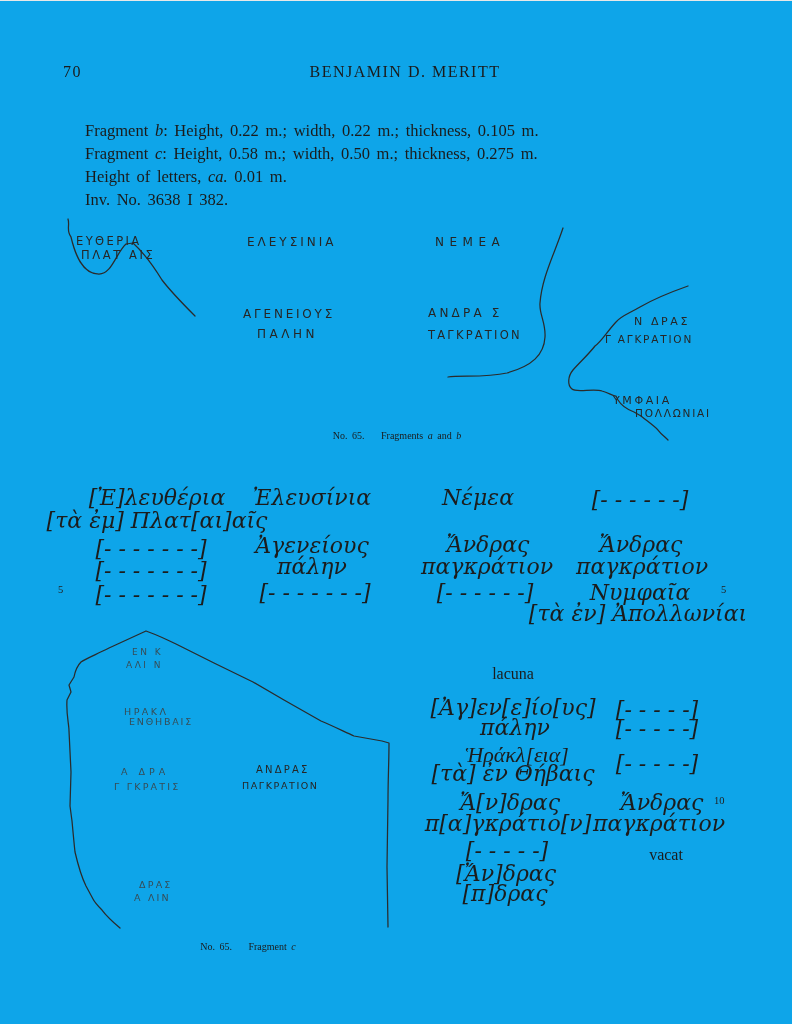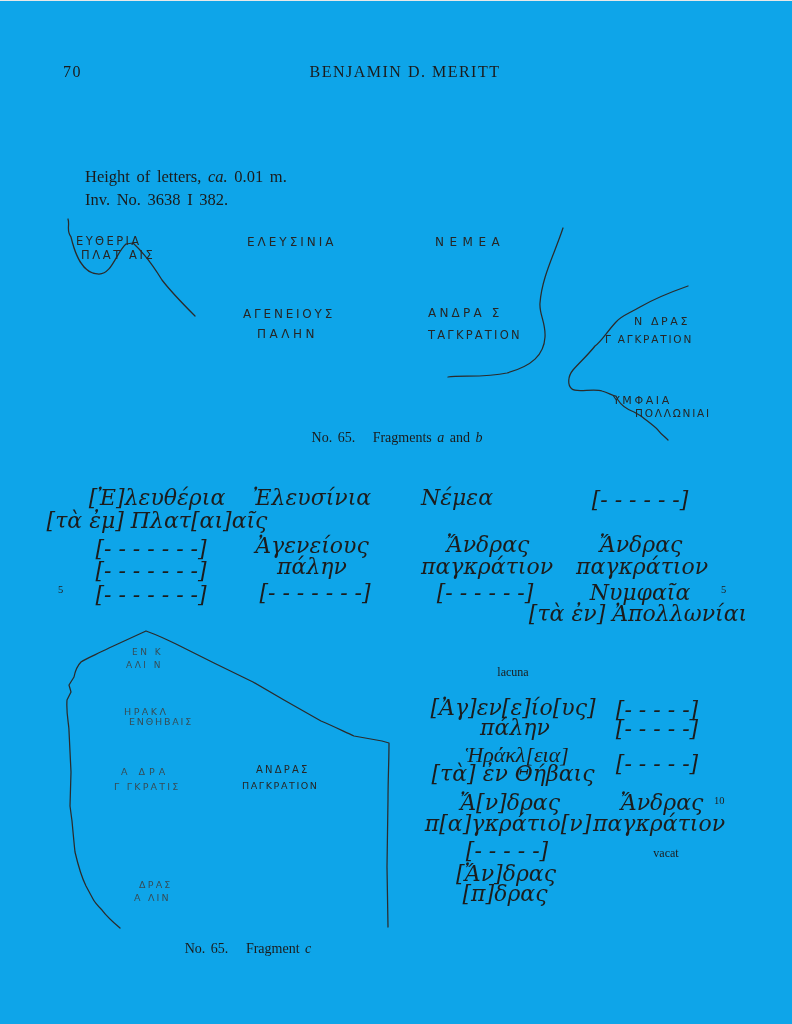--- a/index.html
+++ b/index.html
@@ -7,37 +7,43 @@
     position:relative; width:792px; height:1024px; margin:1px auto;
     background:#0ea5e9; color:#1b1b1b; overflow:hidden;
     font-family:"Liberation Serif", serif;
   }
   .abs{position:absolute; white-space:nowrap;}
   .cx{transform:translateX(-50%);}
   .head{font-size:16px; letter-spacing:1.5px;}
   .desc{font-size:16.5px; word-spacing:2.5px;}
   .desc i{font-size:16.5px;}
   .gk{font-family:"DejaVu Serif", serif; font-style:italic; font-size:22px; color:#1c1c1c;}
-  .rom{font-family:"Liberation Serif", serif; font-style:normal; font-size:12px;}
+  .rom{font-family:"Liberation Serif", serif; font-style:normal; font-size:16px;}
   .ln{font-family:"Liberation Serif", serif; font-size:10.5px; color:#222;}
-  .cap{font-size:14px; word-spacing:2px;}
+  .cap{font-size:10px; word-spacing:2px;}
   .cap .gap{display:inline-block; width:12px;}
   svg{position:absolute; overflow:visible;}
   svg path{fill:none; stroke:#2b2b2b; stroke-width:1.25; stroke-linecap:round; stroke-linejoin:round;}
   text.insc{font-family:"DejaVu Sans", sans-serif; fill:#262626;}
   text.worn{fill:#3d3d3d; opacity:.85;}
 </style>
 </head>
 <body>
 
 <div class="page">
 
   <span class="abs head" style="left:63px; top:62px;">70</span>
   <span class="abs head cx" style="left:405px; top:62px;">BENJAMIN D. MERITT</span>
 
+  <div class="abs desc" style="left:85px; top:120px;">
+    <span>Fragment </span><i>b</i><span>: Height, 0.22 m.; width, 0.22 m.; thickness, 0.105 m.</span>
+  </div>
+  <div class="abs desc" style="left:85px; top:143px;">
+    <span>Fragment </span><i>c</i><span>: Height, 0.58 m.; width, 0.50 m.; thickness, 0.275 m.</span>
+  </div>
   <div class="abs desc" style="left:85px; top:166px;">
     <span>Height of letters, </span><i>ca.</i><span> 0.01 m.</span>
   </div>
   <div class="abs desc" style="left:85px; top:189px;font-family:Liberation Serif, serif;">
     <span>Inv. No. 3638 I 382.</span>
   </div>
 
   <svg style="left:55px; top:215px;" width="712" height="224" viewBox="0 0 712 224">
     <path d="M 13 3 C 15 9, 11 15, 16 21 C 20 38, 27 58, 44 58 C 57 58, 61 37, 71 28 L 78 27 C 89 37, 99 51, 107 64 C 117 77, 128 88, 140 100"></path>
     <path d="M 508 12 C 499 39, 487 61, 485 87 C 484 98, 491 107, 490 121 C 489 139, 477 150, 452 157 C 430 162, 405 159, 393 161"></path>
@@ -67,21 +73,21 @@
   <span class="abs ln" style="left:58px; top:583px;">5</span>
   <span class="abs gk cx" style="left:157px; top:484px;">[Ἐ]λευθέρια</span>
   <span class="abs gk cx" style="left:157px; top:507px;">[τὰ ἐμ] Πλατ[αι]αῖς</span>
   <span class="abs gk cx" style="left:151px; top:535px;">[- - - - - - -]</span>
   <span class="abs gk cx" style="left:151px; top:557px;">[- - - - - - -]</span>
   <span class="abs gk cx" style="left:151px; top:581px;">[- - - - - - -]</span>
   <span class="abs gk cx" style="left:312px; top:484px;">Ἐλευσίνια</span>
   <span class="abs gk cx" style="left:312px; top:532px;">Ἀγενείους</span>
   <span class="abs gk cx" style="left:312px; top:553px;">πάλην</span>
   <span class="abs gk cx" style="left:315px; top:579px;">[- - - - - - -]</span>
-  <span class="abs gk cx" style="left:457px; top:484px;">Νέμεα</span>
+  <span class="abs gk cx" style="left:478px; top:484px;">Νέμεα</span>
   <span class="abs gk cx" style="left:488px; top:531px;">Ἄνδρας</span>
   <span class="abs gk cx" style="left:487px; top:553px;">παγκράτιον</span>
   <span class="abs gk cx" style="left:485px; top:579px;">[- - - - - -]</span>
   <span class="abs gk cx" style="left:640px; top:486px;">[- - - - - -]</span>
   <span class="abs gk cx" style="left:641px; top:531px;">Ἄνδρας</span>
   <span class="abs gk cx" style="left:642px; top:553px;">παγκράτιον</span>
   <span class="abs gk cx" style="left:640px; top:579px;">Νυμφαῖα</span>
   <span class="abs ln" style="left:721px; top:583px;">5</span>
   <span class="abs gk cx" style="left:638px; top:600px;">[τὰ ἐν] Ἀπολλωνίαι</span>
 

